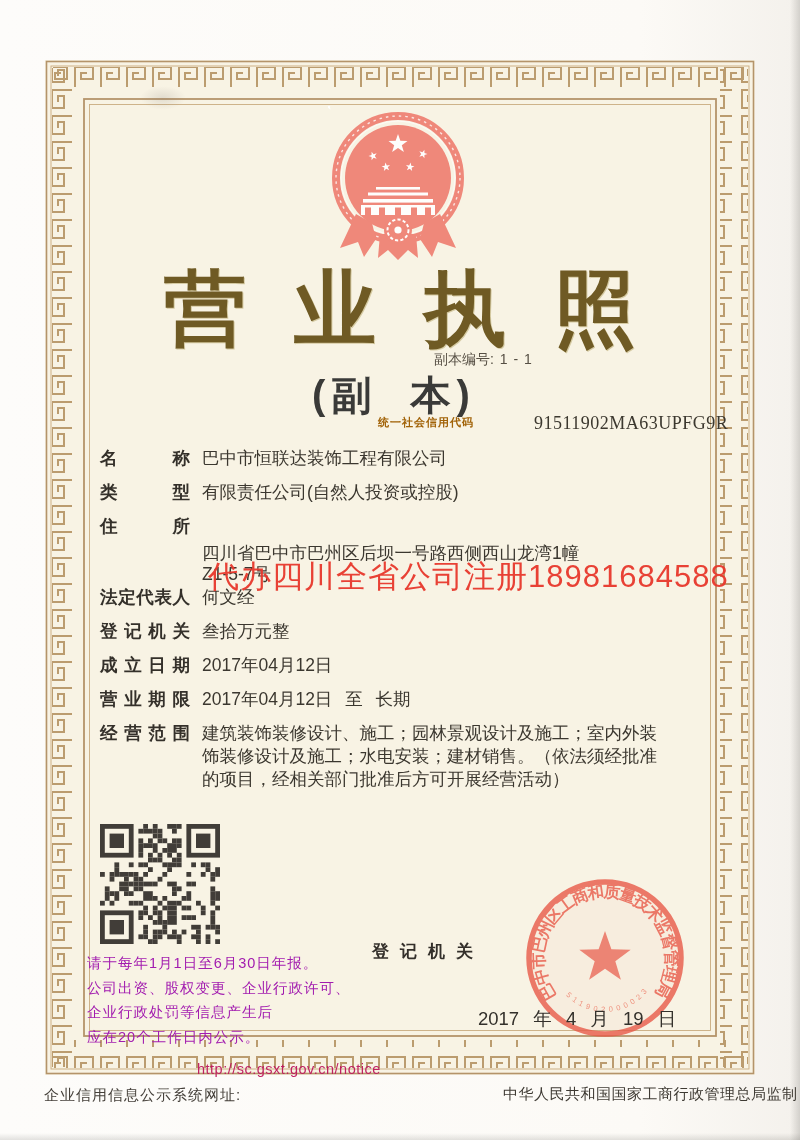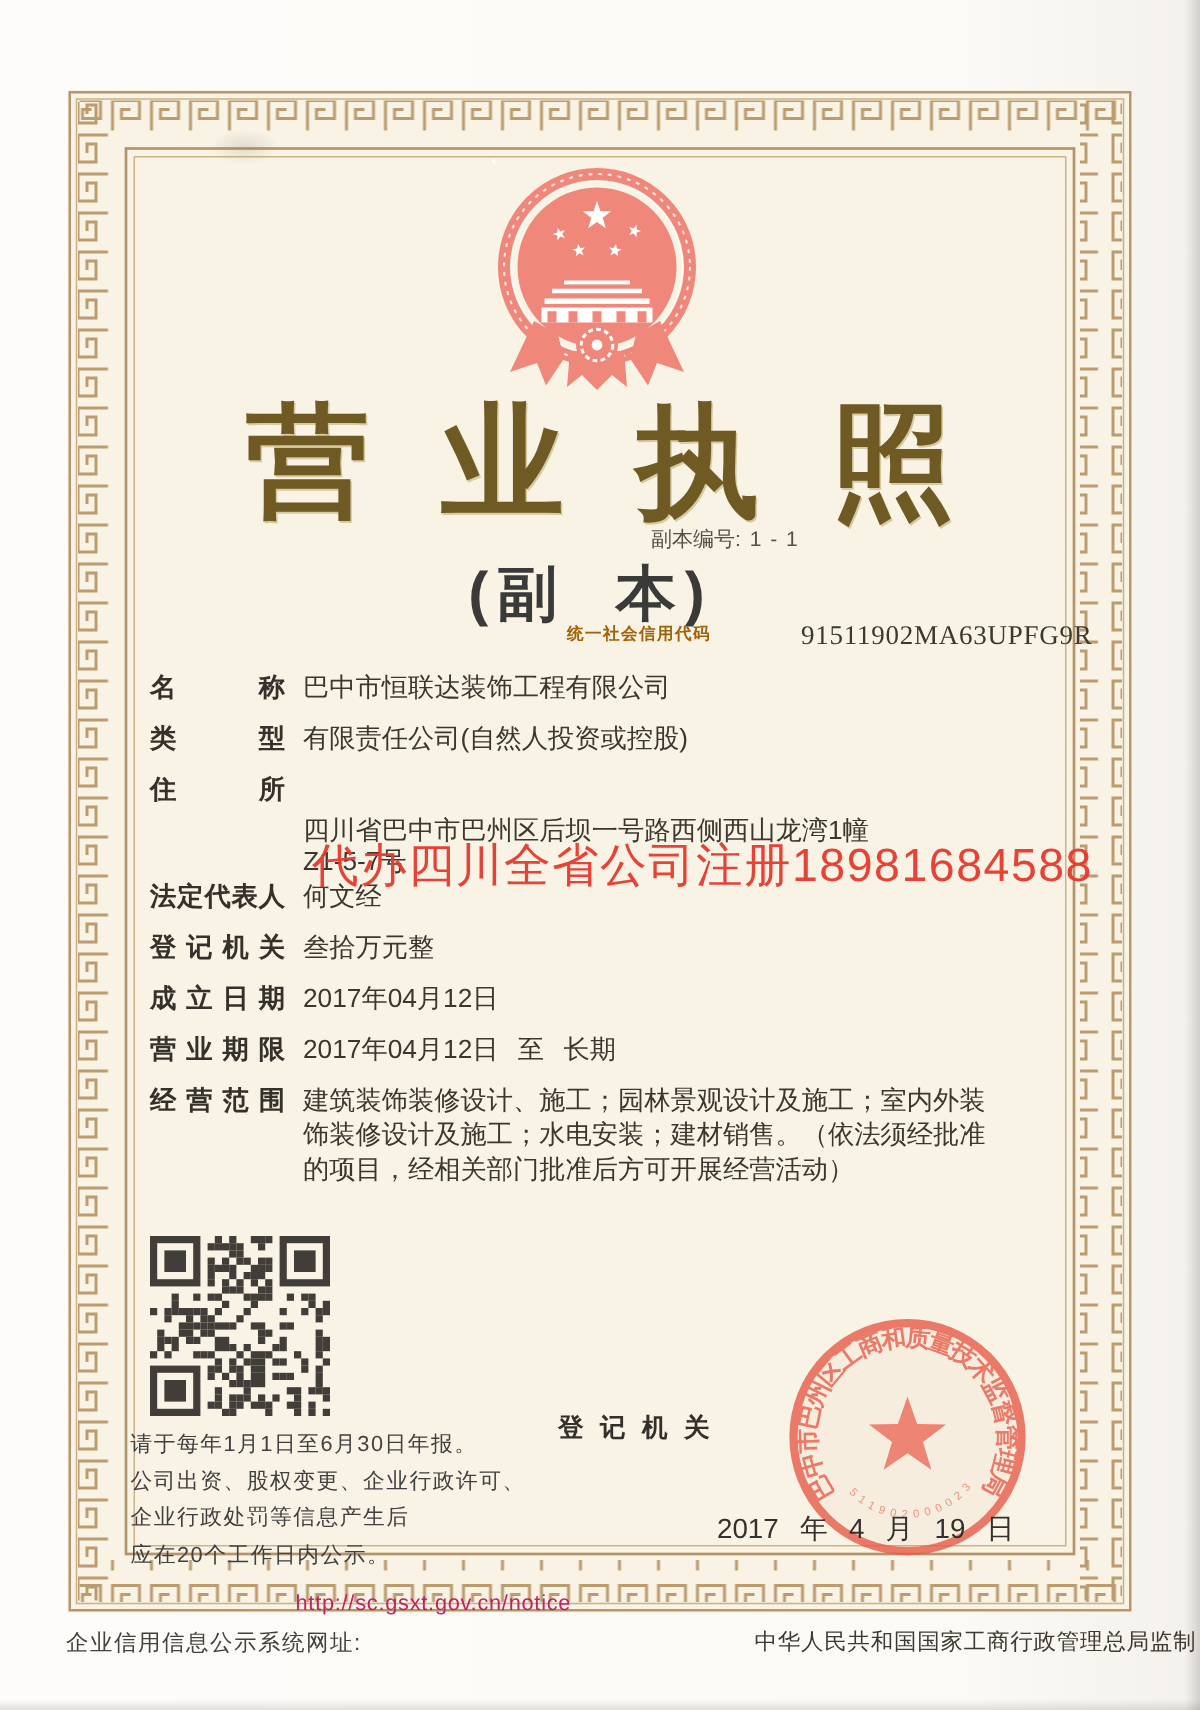--- a/index.html
+++ b/index.html
@@ -37,21 +37,21 @@
     font-weight:600;color:#34302a;line-height:22px;}
   .fvalue{flex:1;line-height:22px;}
   .frow.addr{margin-bottom:1px;}
   .frow.addr .fvalue{line-height:21px;margin-top:28px;}
   .frow.lawrep{}
   .frow.term .fvalue{word-spacing:8px;}
   .frow.scope .fvalue{width:470px;flex:0 0 470px;line-height:23px;}
   .watermark{position:absolute;left:208px;top:556px;font-size:31px;font-weight:500;
     color:#e8382c;letter-spacing:1px;white-space:nowrap;z-index:6;opacity:.95;}
   .qr{position:absolute;left:100px;top:824px;width:120px;height:120px;}
-  .annual-note{position:absolute;left:87px;top:951px;font-size:14.5px;color:#404040;
+  .annual-note{position:absolute;left:87px;top:951px;font-size:14.5px;color:#a21caf;
     line-height:24.5px;letter-spacing:1px;}
   .authority{position:absolute;left:372px;top:940px;font-size:17px;font-weight:600;
     color:#332f2a;letter-spacing:11px;white-space:nowrap;}
   .seal{position:absolute;left:521px;top:874px;width:168px;height:168px;z-index:4;}
   .issue-date{position:absolute;left:478px;top:1006px;font-size:18.5px;color:#33302b;
     word-spacing:9px;white-space:nowrap;z-index:5;}
   .gov-url{position:absolute;left:197px;top:1061px;font-size:14.5px;color:#be185d;
     letter-spacing:.5px;z-index:7;opacity:.95;}
   .footer-left{position:absolute;left:44px;top:1086px;font-size:15px;color:#45403a;letter-spacing:1px;}
   .footer-right{position:absolute;left:503px;top:1085px;font-size:15px;color:#3e3a33;letter-spacing:.5px;}

